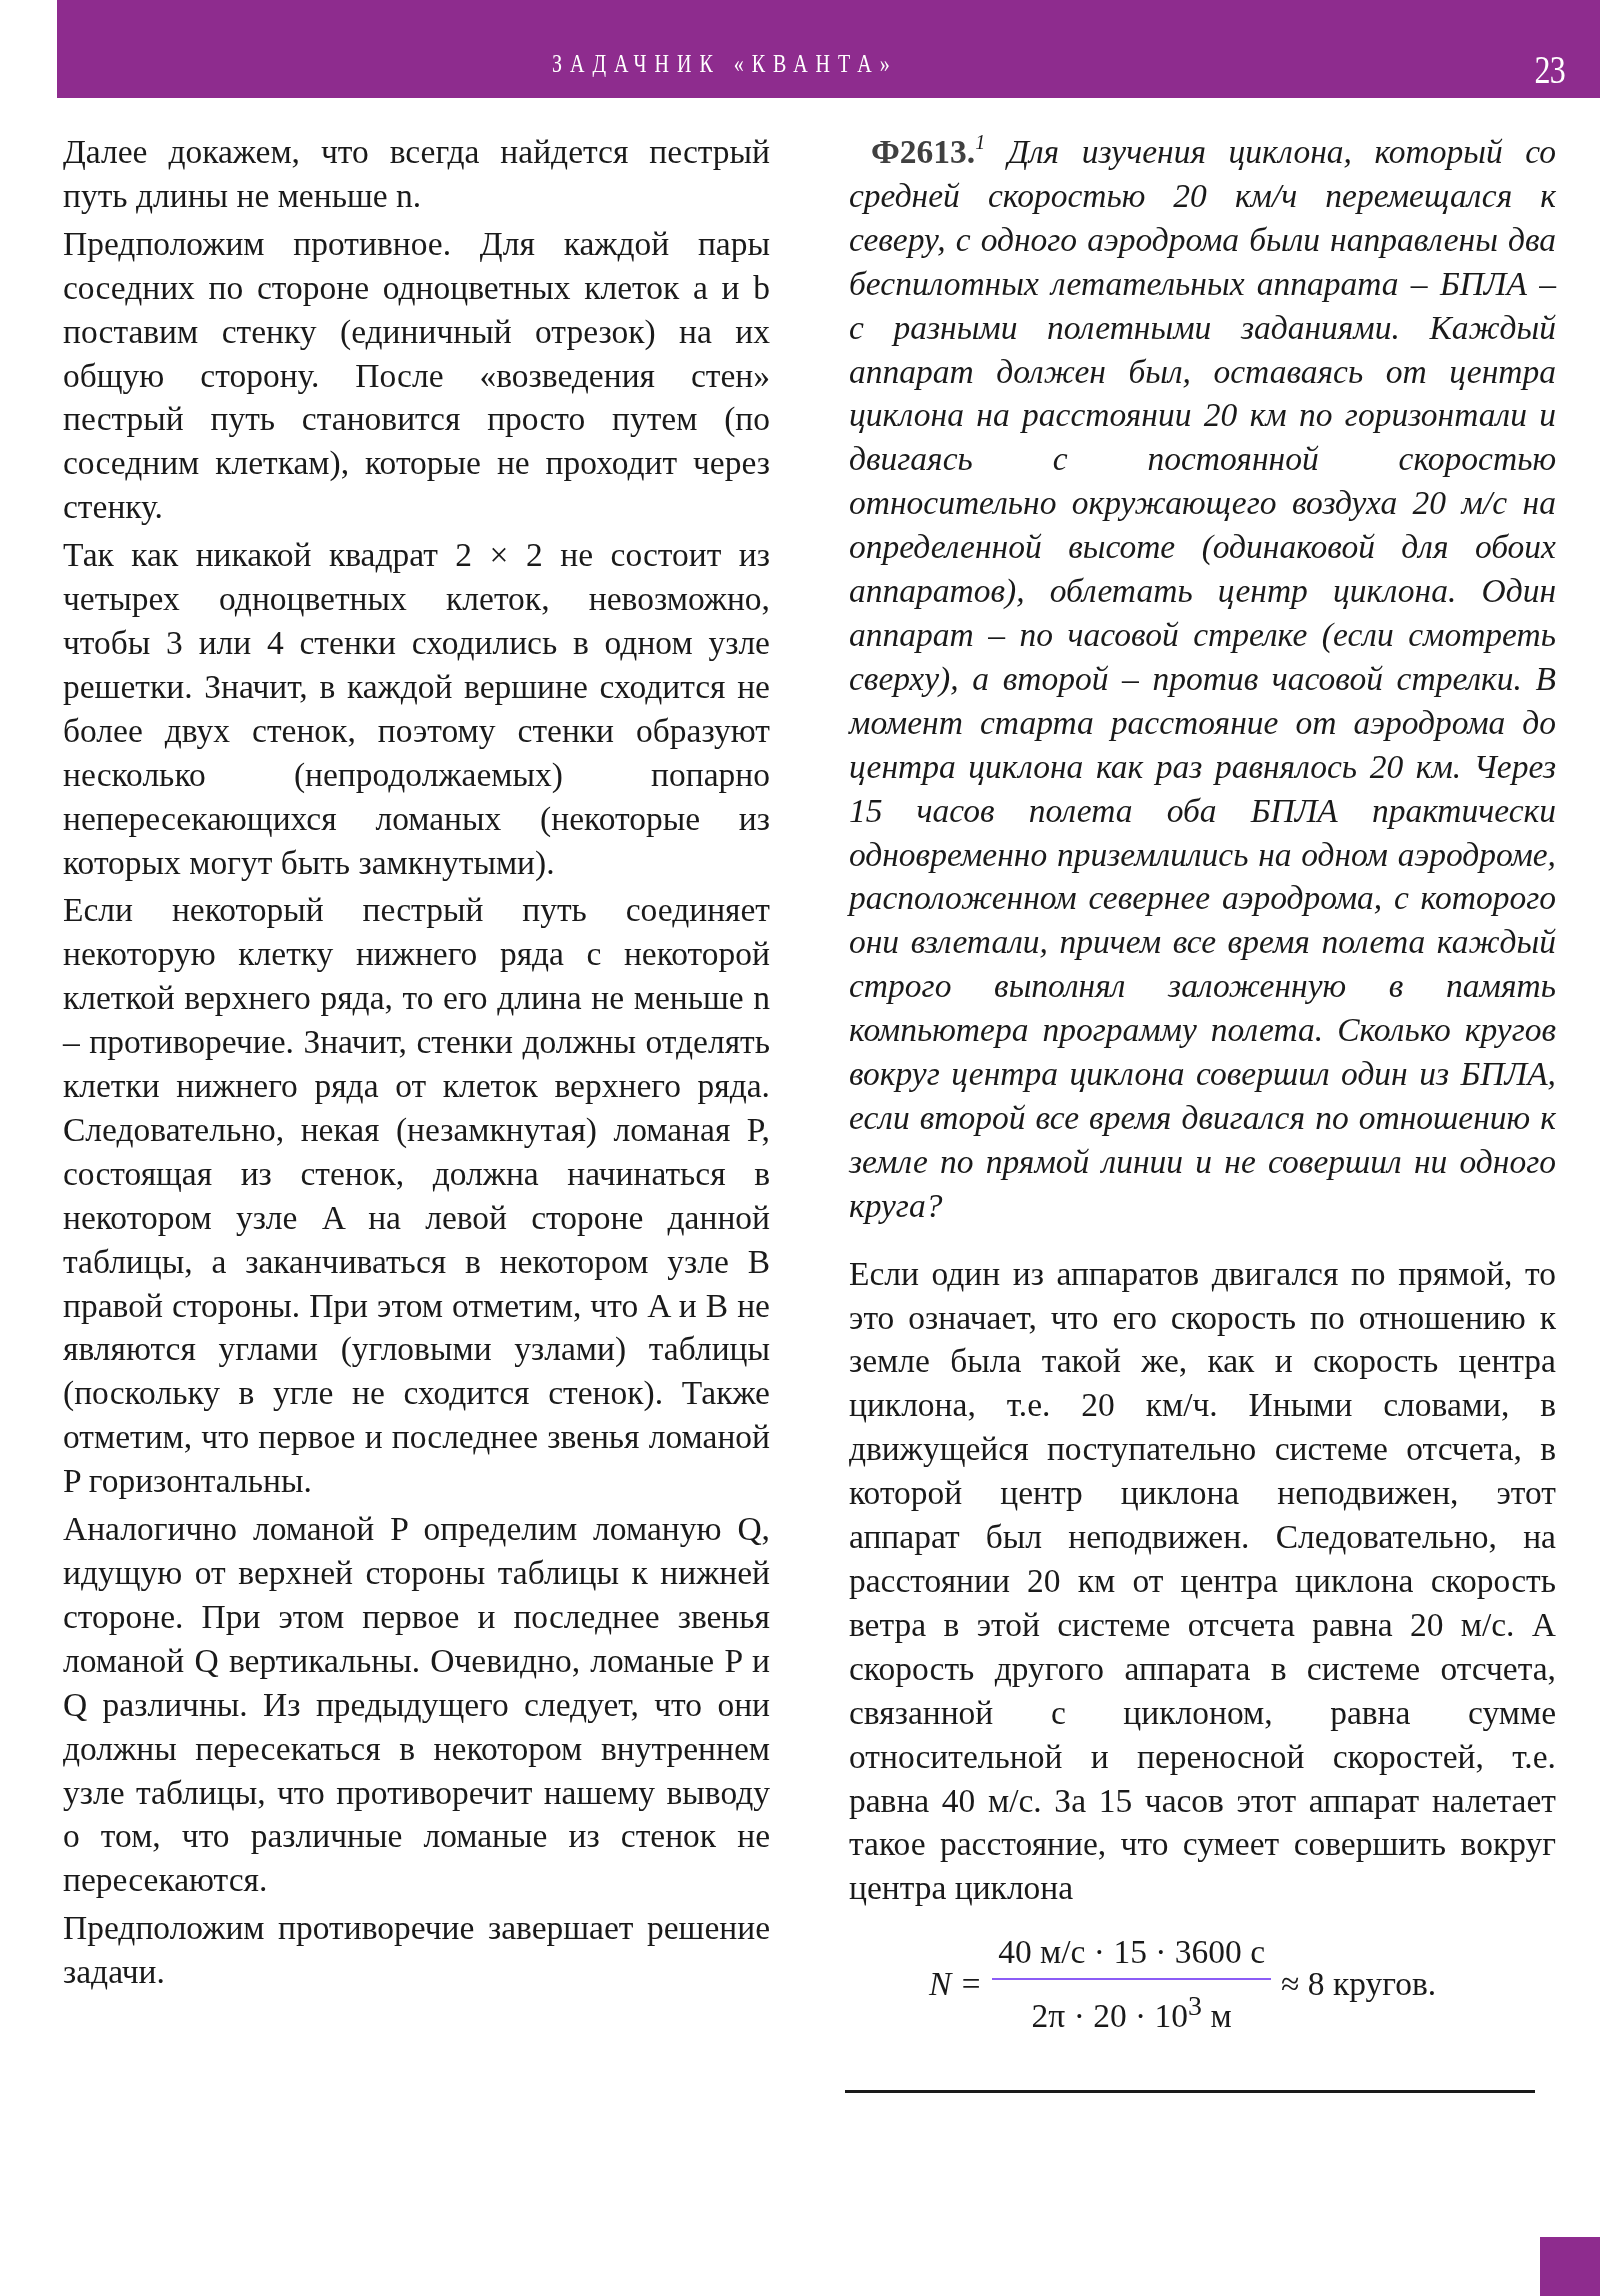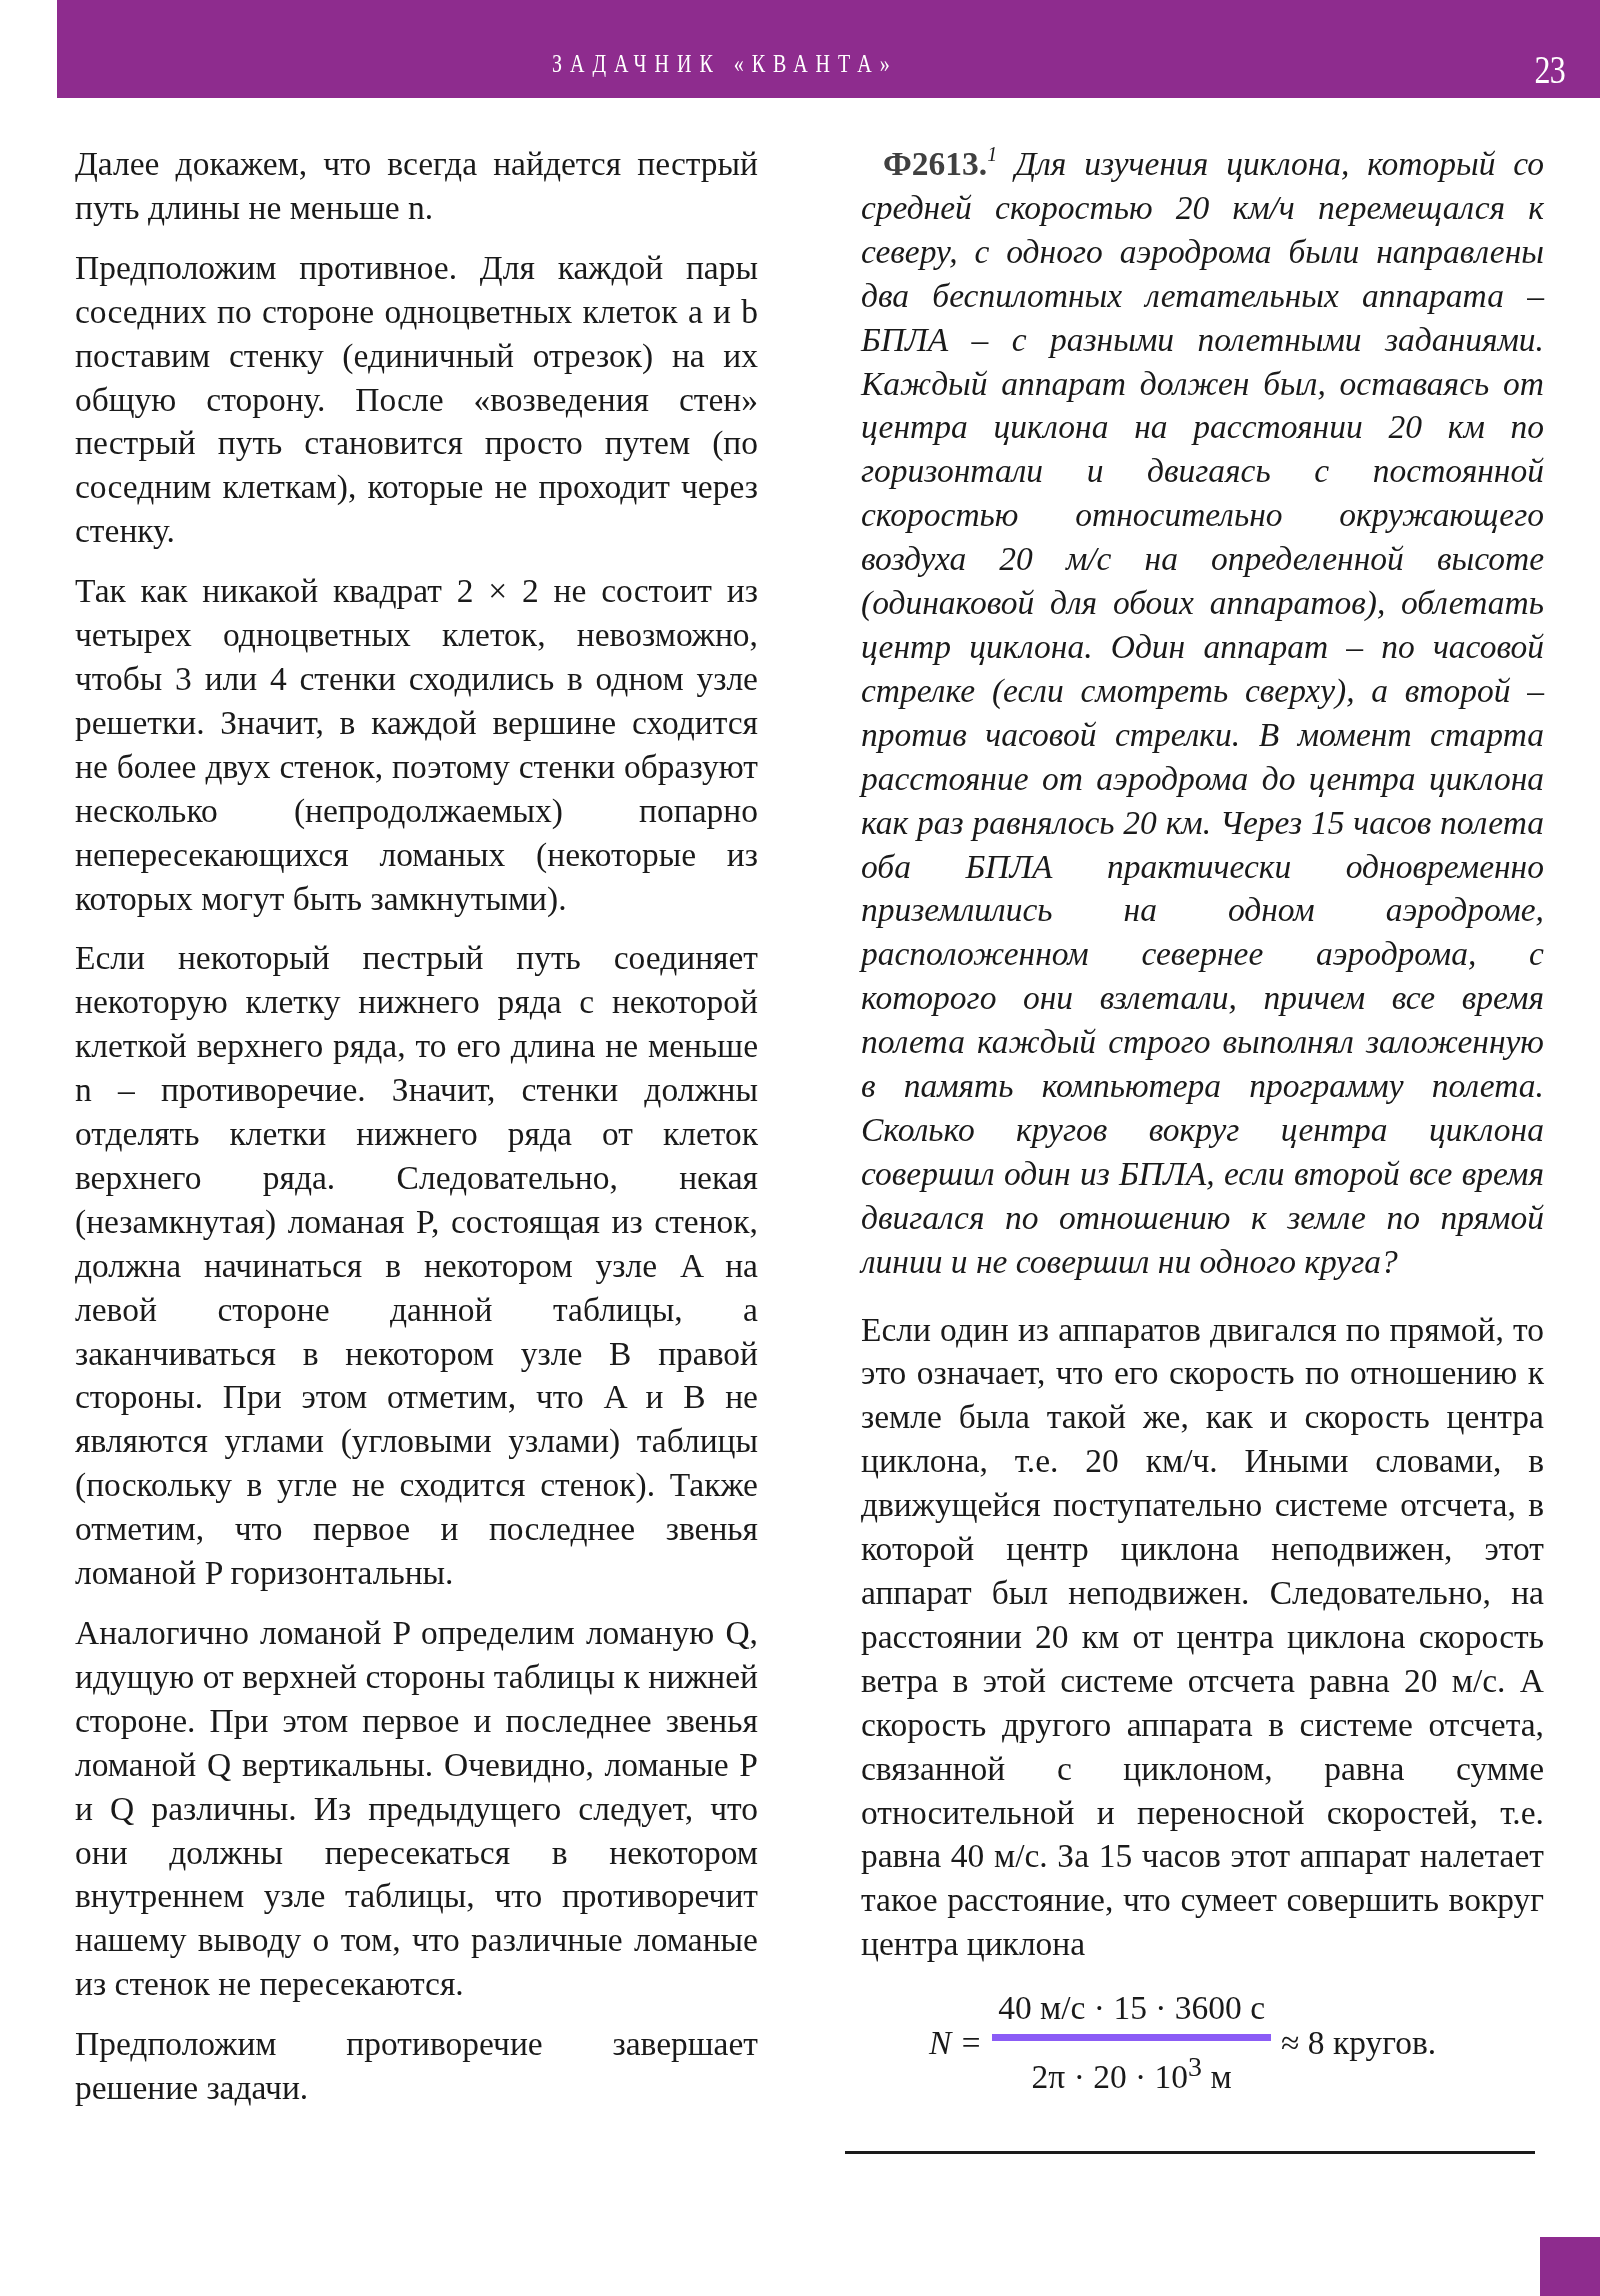--- a/index.html
+++ b/index.html
@@ -22,33 +22,33 @@
     color: #fff; font-size: 40px; letter-spacing: -1px;
     transform: scaleX(0.8); transform-origin: right center;
   }
   .column {
     position: absolute; top: 126px; width: 715px;
     font-size: 33.5px; line-height: 43.9px; text-align: justify;
     hyphens: manual;
   }
   .col-left { left: 59px; }
   .col-right { left: 845px; }
-  .para { margin: 16px; text-indent: 0; }
+  .para { margin: 4px; text-indent: 0; }
   .it { font-style: italic; }
   .signature { text-align: right; font-style: italic; margin-top: 0; }
   .problem-number { color: #404040; font-weight: bold; font-style: normal; }
   .sup { font-size: 20px; vertical-align: 14px; line-height: 0; }
   .problem { font-style: italic; text-indent: 22px; }
   .solution { margin-top: 24px; }
   .formula {
     display: flex; align-items: center; justify-content: center;
     margin-top: 20px; margin-left: -40px; font-size: 33.5px;
   }
   .frac { display: inline-flex; flex-direction: column; align-items: center; margin: 0 10px; }
-  .frac .num { border-bottom: 7px solid #8b5cf6; padding: 0 6px 4px 6px; }
+  .frac .num { border-bottom: 2px solid #8b5cf6; padding: 0 6px 4px 6px; }
   .frac .den { padding-top: 4px; }
   .footnote-rule { border-top: 3px solid #1a1a1a; width: 690px; margin-top: 52px; }
   .footnote { margin-top: 12px; font-size: 30px; line-height: 40px; text-indent: 42px; }
   .corner-block {
     position: absolute; left: 1540px; top: 2237px; width: 60px; height: 59px;
     background: #8e2c8e;
   }
 </style>
 </head>
 <body>

